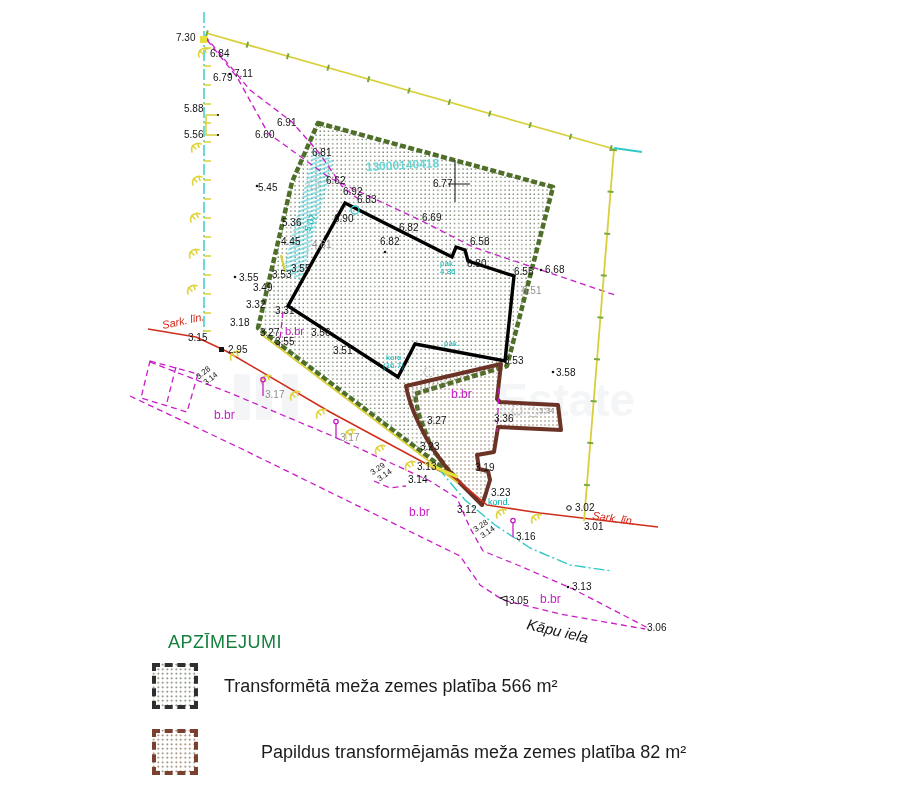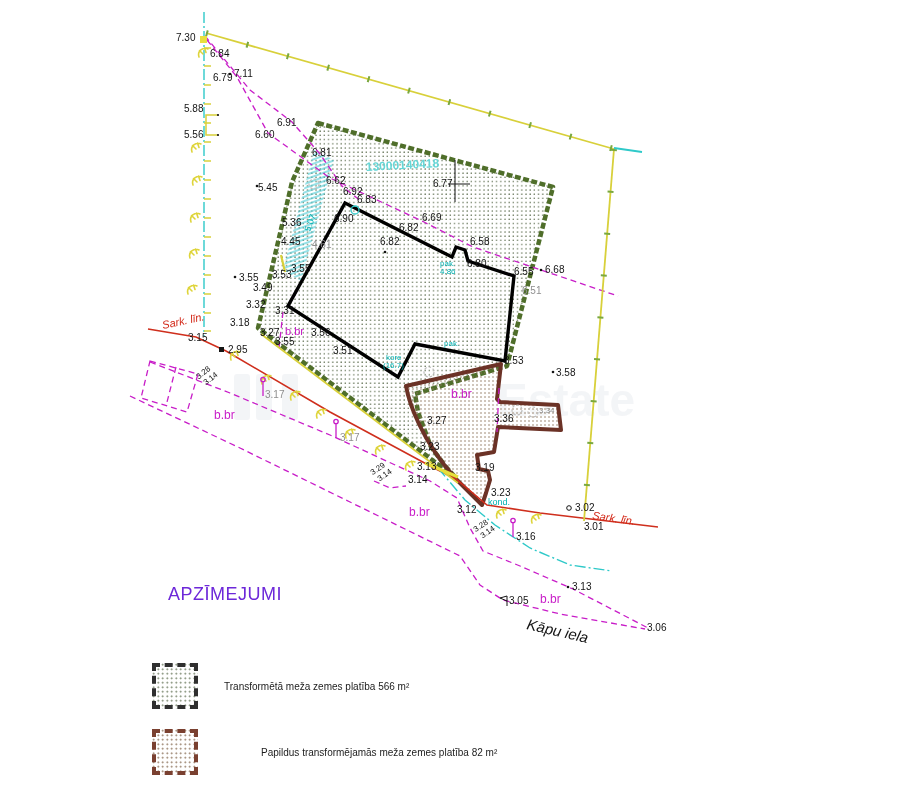--- a/index.html
+++ b/index.html
@@ -20,32 +20,32 @@
   .ln-yhl{fill:none;stroke:#e6e03c;stroke-width:3.5;}
   .ln-gtick{fill:none;stroke:#7aa83f;stroke-width:6;stroke-dasharray:2,40;}
   .ln-cdd{fill:none;stroke:#2fc9c9;stroke-width:1.4;stroke-dasharray:11,3,2,3;}
   .ln-csolid{fill:none;stroke:#2fc9c9;stroke-width:2;}
   .tree{fill:none;stroke:#ded43a;stroke-width:1.6;stroke-linecap:round;}
   .gray-tree{fill:none;stroke:#bdbdbd;stroke-width:1.2;stroke-dasharray:2.5,2;}
   .sign{stroke:#c81dc8;stroke-width:1.3;fill:none;}
   .wm{opacity:0.55;}
 
   
-  .legend-title{position:absolute;left:168px;top:584px;font-size:18px;color:#6d28d9;
+  .legend-title{position:absolute;left:168px;top:632px;font-size:18px;color:#15803d;
                 letter-spacing:.5px;}
   .legend-row{position:absolute;display:flex;align-items:center;}
   .legend-row.r1{left:152px;top:663px;}
   .legend-row.r2{left:152px;top:729px;gap:37px;}
   .swatch{width:38px;height:38px;box-sizing:content-box;border:4px dashed #2f2f2f;
           background-color:#fff;
           background-image:radial-gradient(#6b7a5e 0.8px, transparent 1px);
           background-size:4.5px 4.5px;margin-right:26px;}
   .swatch.brown{border-color:#7a4030;
           background-image:radial-gradient(#8a6f57 0.8px, transparent 1px);}
-  .legend-label{font-size:10px;color:#1c1c1c;}
+  .legend-label{font-size:18px;color:#1c1c1c;}
 </style>
 </head>
 <body>
 
 <div id="page">
 
   <svg id="plan-svg" width="903" height="787" viewBox="0 0 903 787">
     <defs>
       <pattern id="dotsGreen" width="4.2" height="4.2" patternUnits="userSpaceOnUse">
         <circle cx="1" cy="1" r="0.75" fill="#6b7a5e"></circle>

